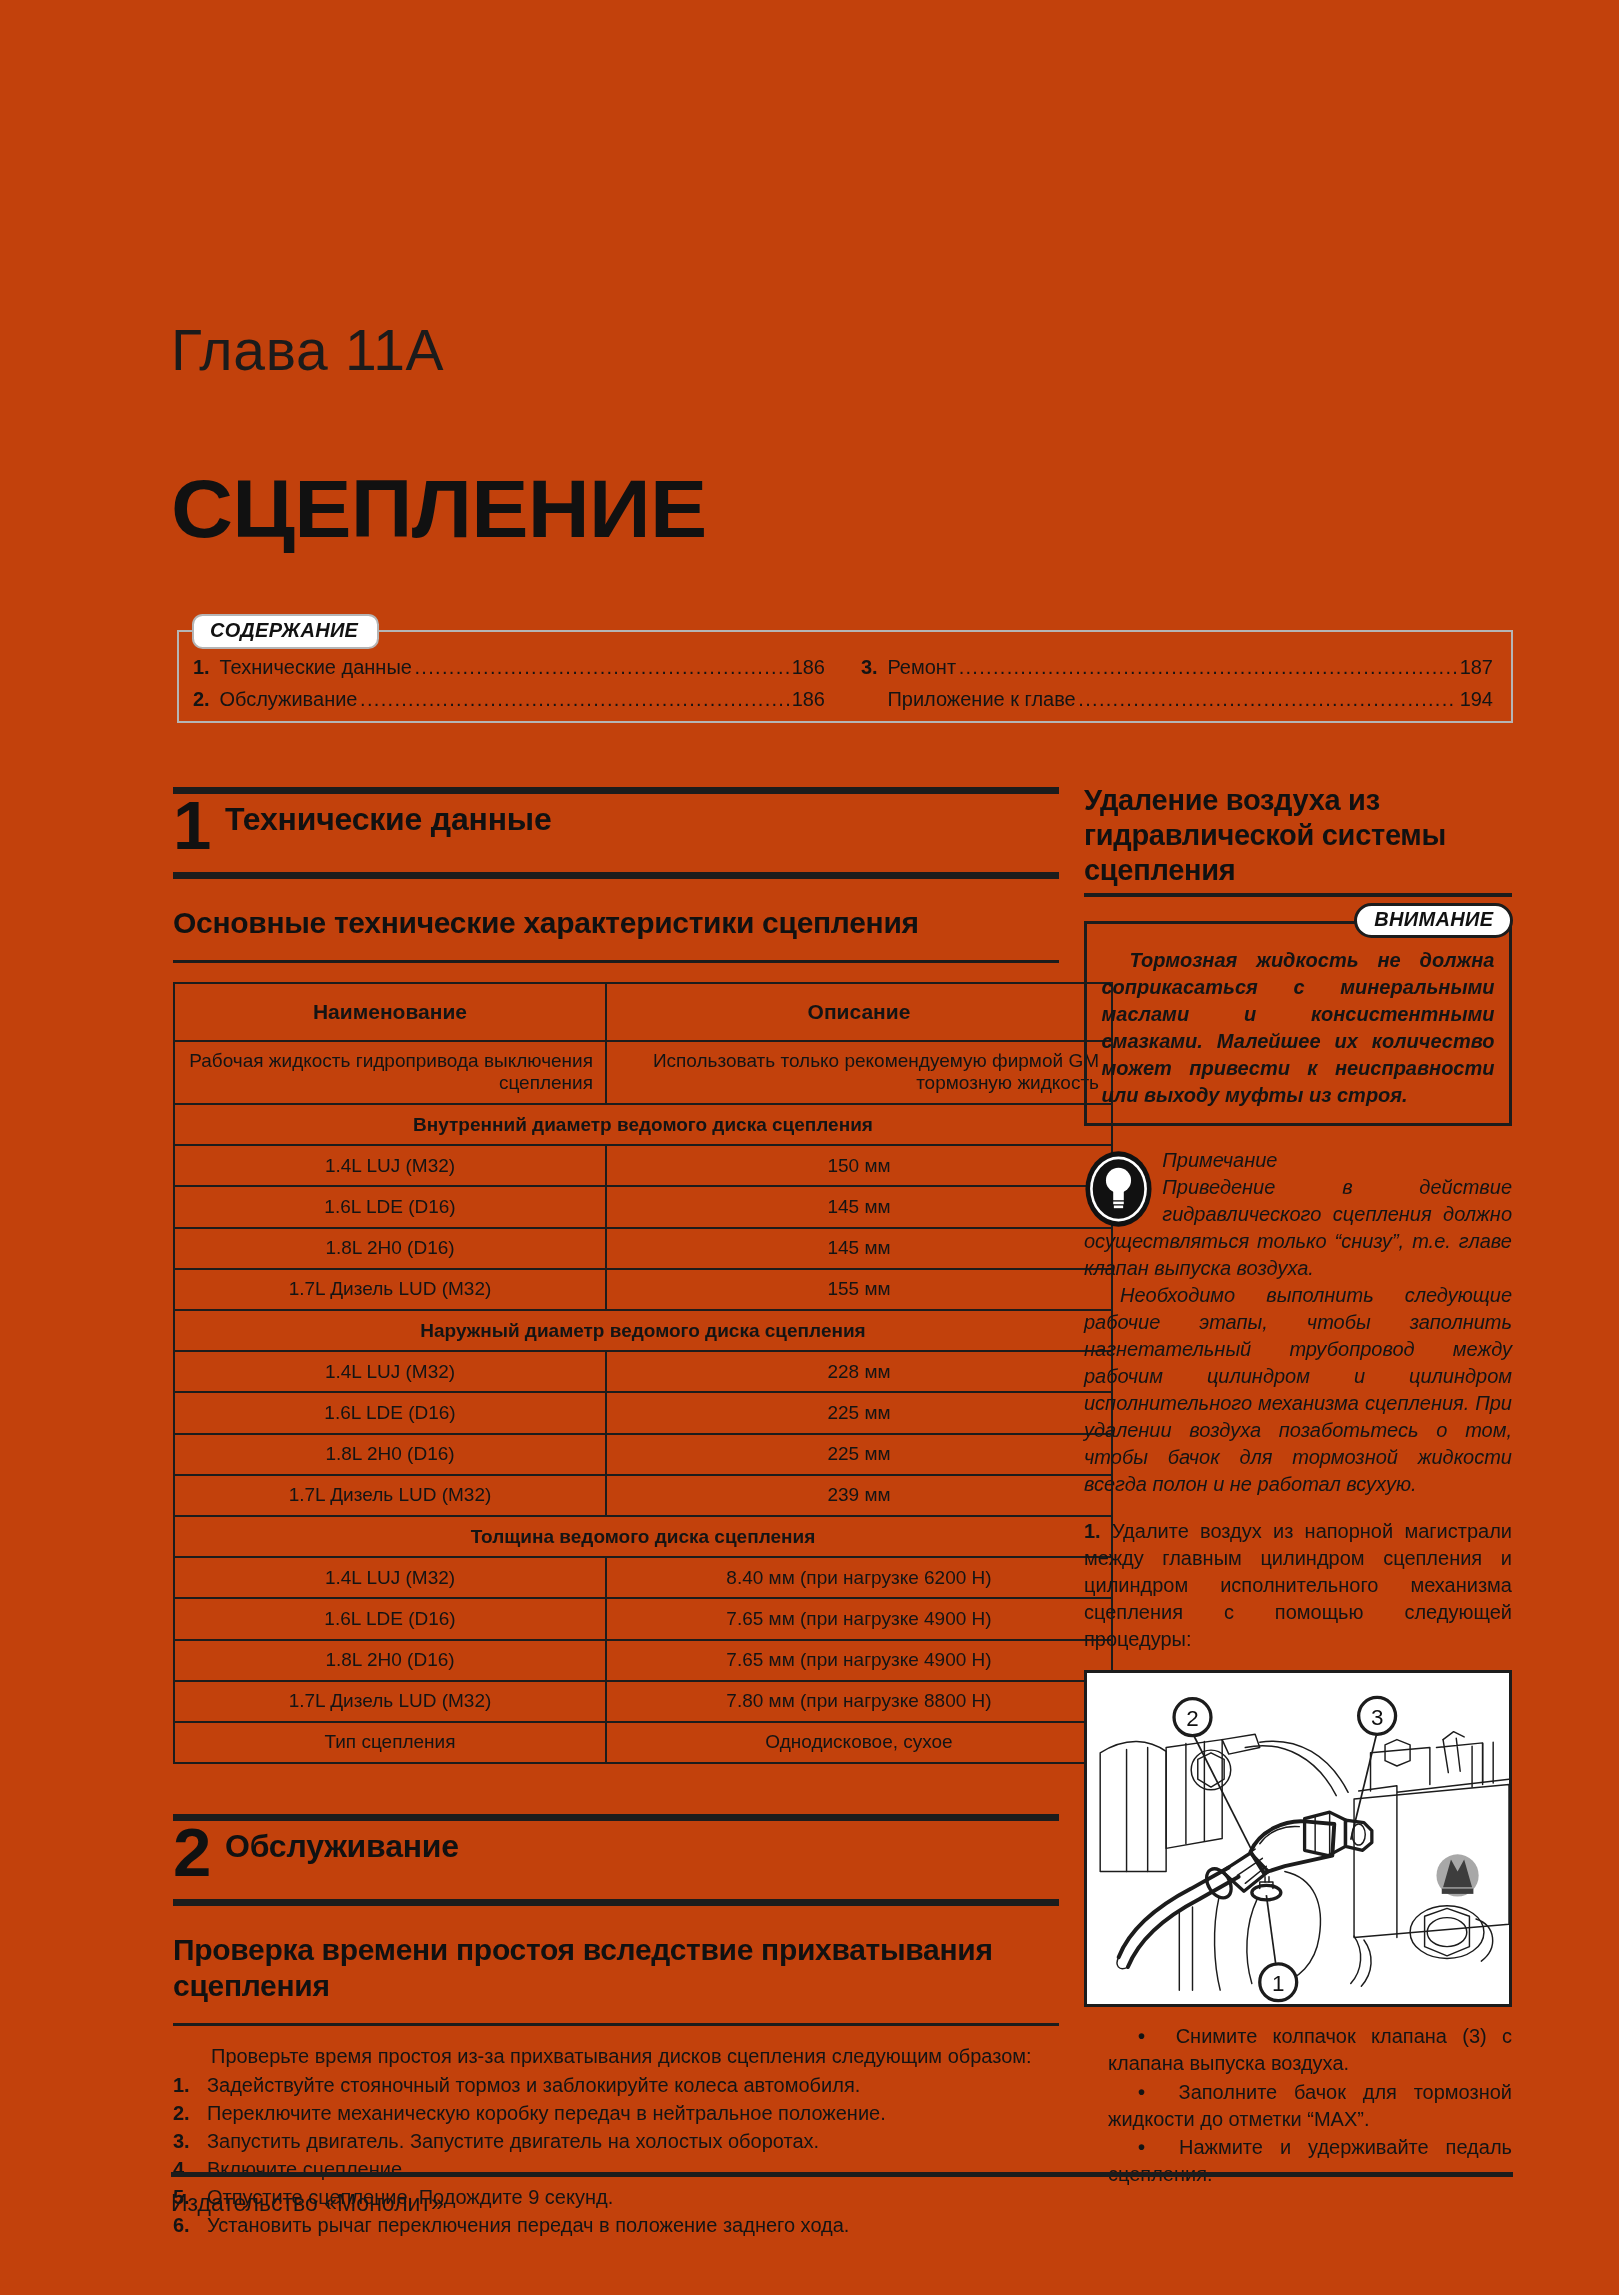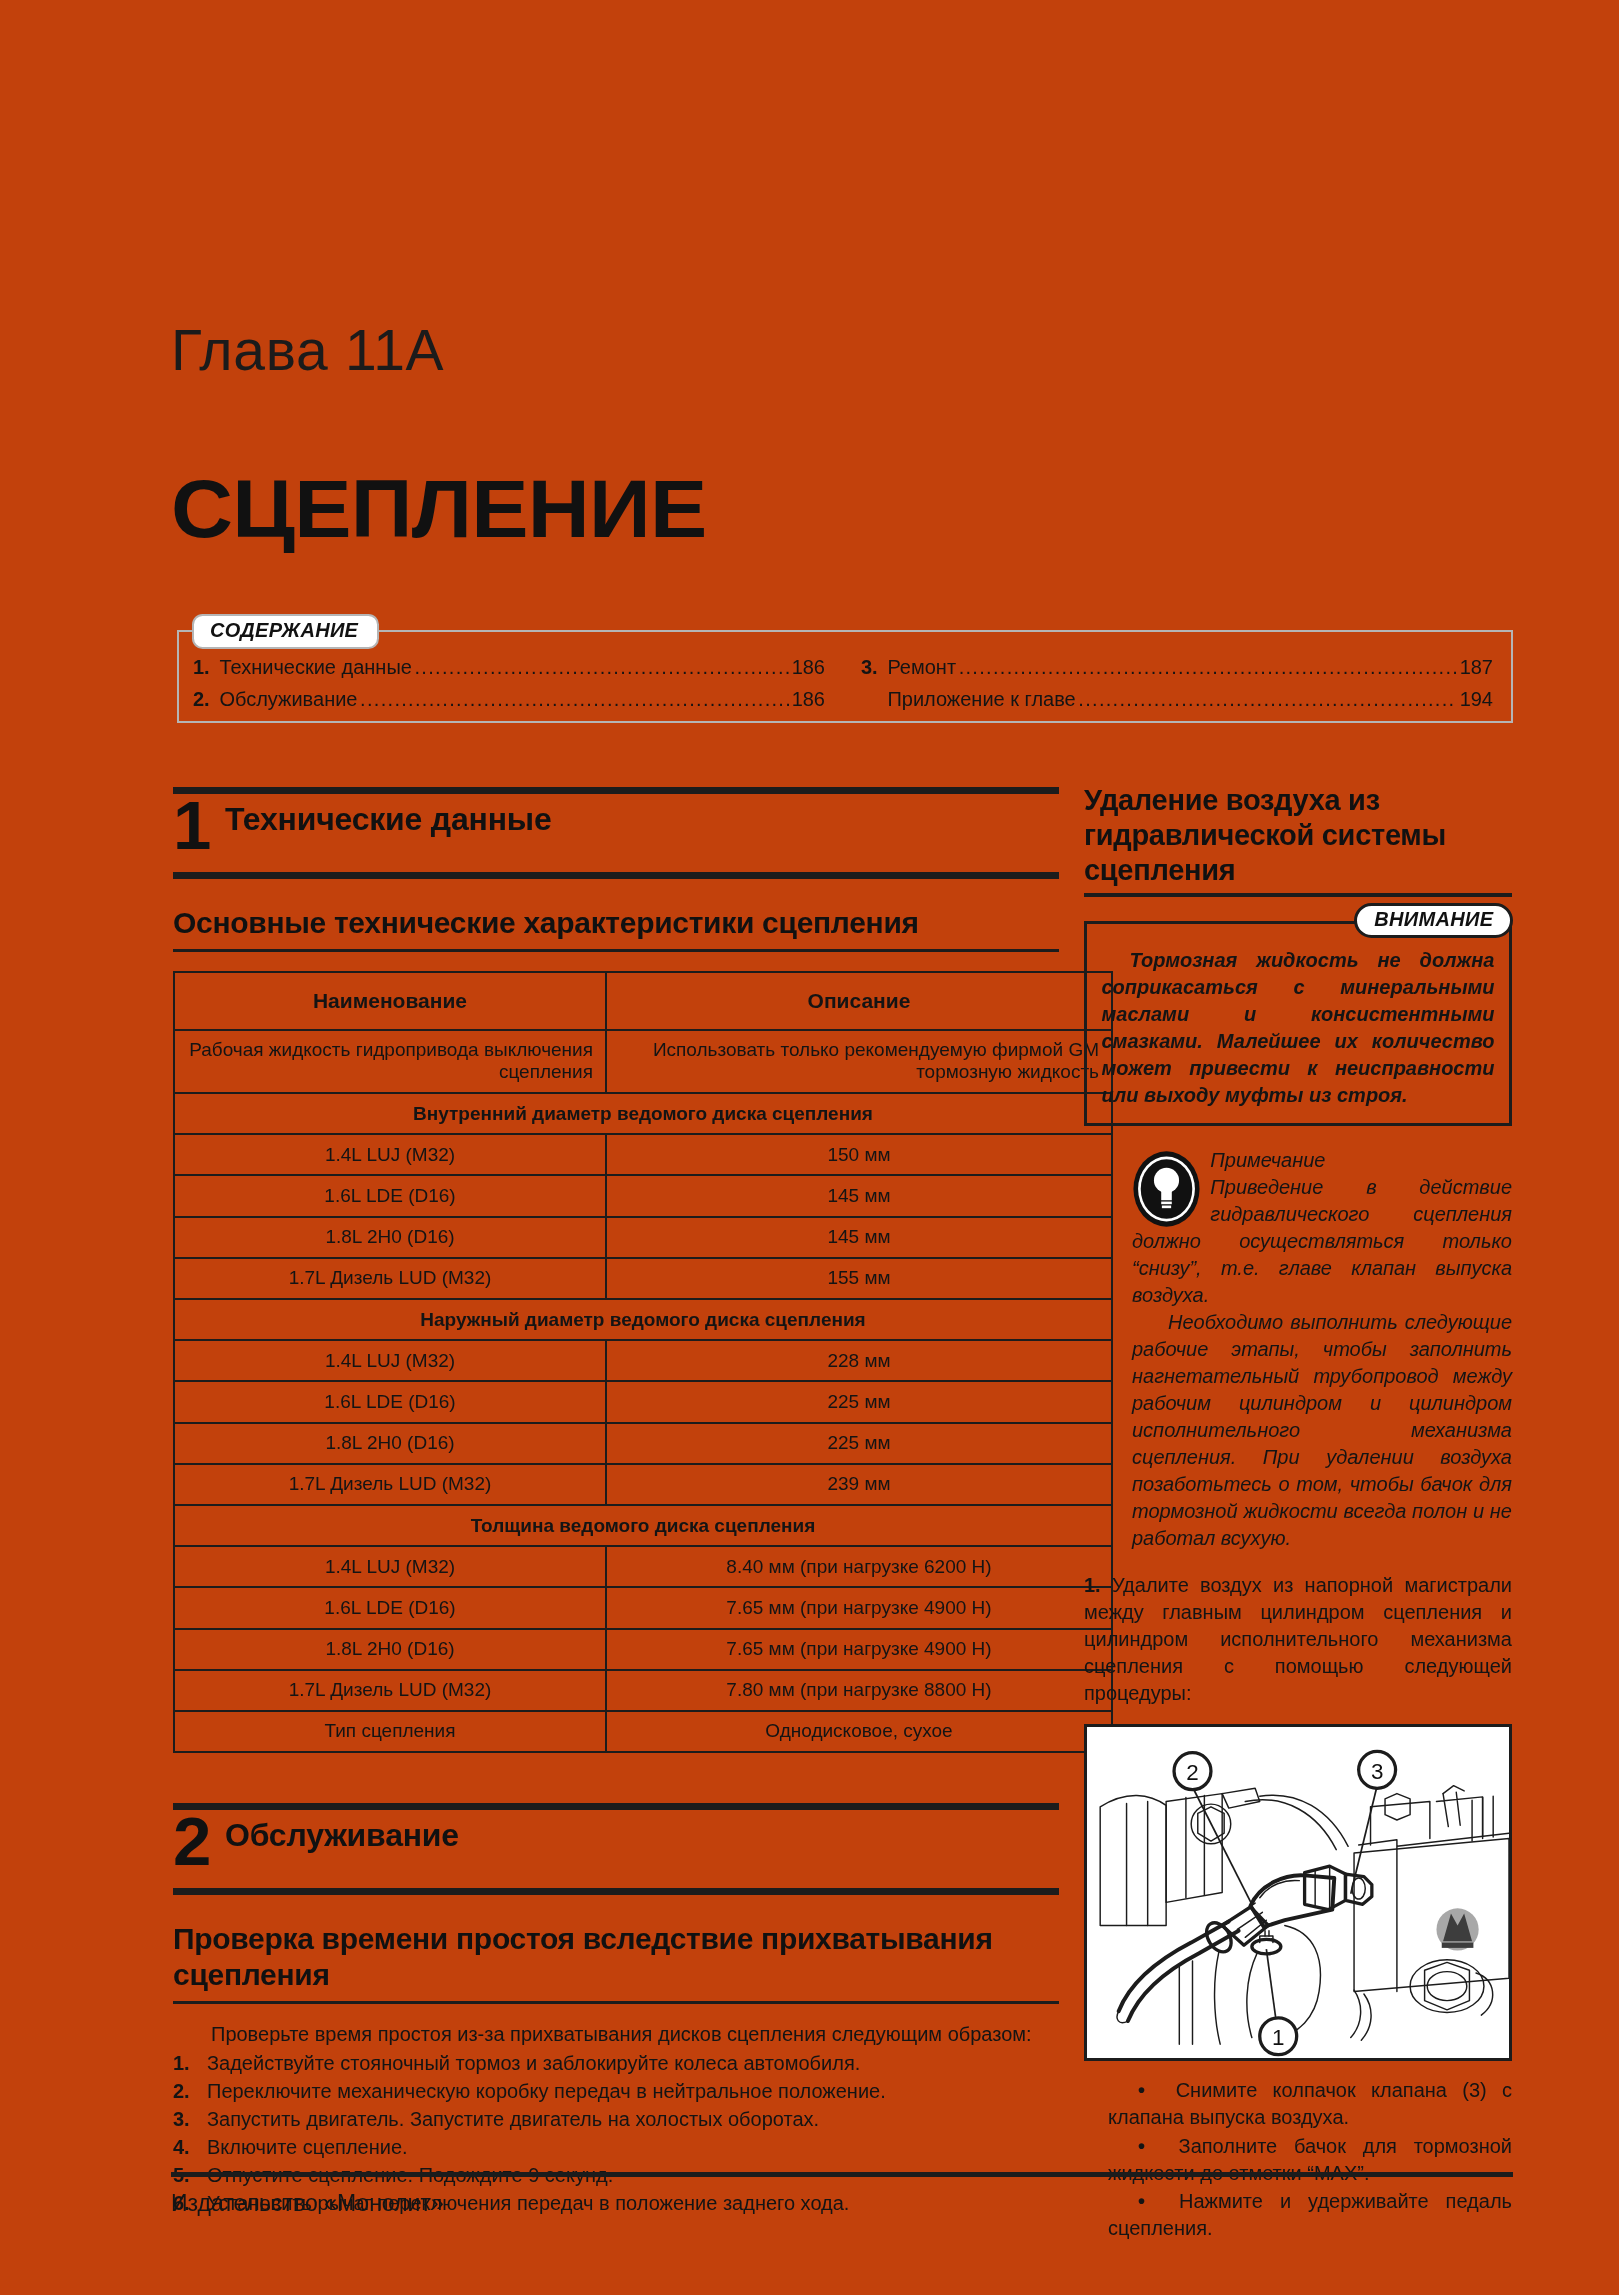--- a/index.html
+++ b/index.html
@@ -144,21 +144,21 @@
     color: #111111;
     white-space: nowrap;
   }
 
   .sub-head {
     font-size: 30px;
     font-weight: 900;
     letter-spacing: -0.3px;
     color: #111111;
     padding-top: 26.4px;
-    padding-bottom: 8px;
+    padding-bottom: 19px;
     border-bottom: 3.3px solid #1c1c1c;
     line-height: 36px;
   }
 
   
   table.spec {
     border-collapse: collapse;
     width: 886px;
     margin-top: 18.5px;
     table-layout: fixed;
@@ -249,21 +249,20 @@
     line-height: 27px;
     font-weight: bold;
     font-style: italic;
     text-align: justify;
     color: #141414;
     text-indent: 28px;
   }
   .note-block {
     margin-top: 21px;
     position: relative;
-    margin-left: 48px;
   }
   .note-icon {
     float: left;
     width: 69px;
     height: 78px;
     margin: 2.6px 9.3px 0 0;
     shape-outside: margin-box;
   }
   .note-text {
     font-size: 20px;

